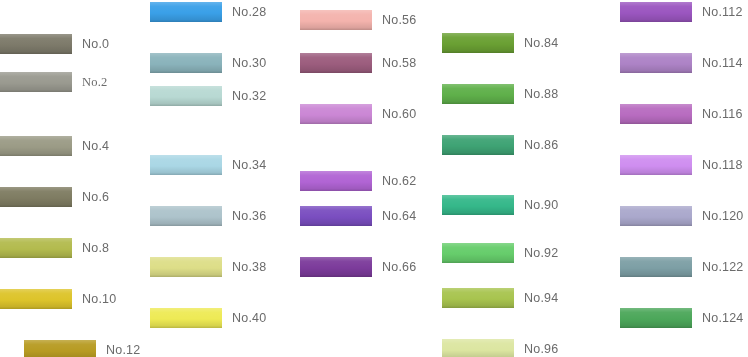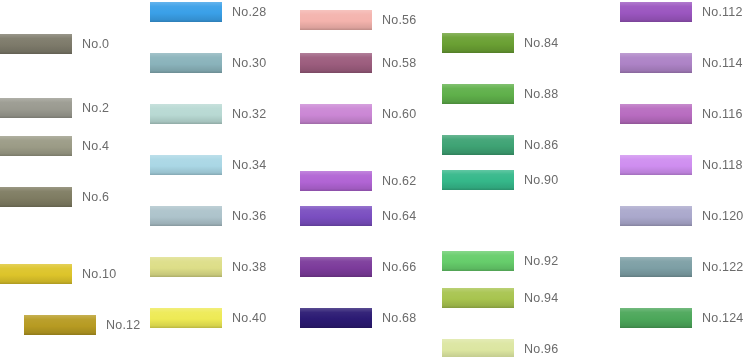--- a/index.html
+++ b/index.html
@@ -51,51 +51,55 @@
 </style>
 </head>
 <body>
 
 <div id="chart">
     <div class="column" style="left: 0px;">
       <div class="cell" style="top: 0px; margin-top: 32px;">
         <div class="swatch" title="Color Swatch Reference Chart" style="background: linear-gradient(rgba(255, 255, 255, 0.22) 0%, rgba(255, 255, 255, 0.05) 22%, rgba(0, 0, 0, 0) 55%, rgba(0, 0, 0, 0.1) 88%, rgba(0, 0, 0, 0.22) 100%), rgb(125, 122, 106);"></div>
         <div class="label">No.0</div>
       </div>
-      <div class="cell" style="top: 38px;">
+      <div class="cell" style="top: 12px; font-family: Liberation Serif, serif;">
         <div class="swatch" title="Color Swatch Reference Chart" style="background: linear-gradient(rgba(255, 255, 255, 0.22) 0%, rgba(255, 255, 255, 0.05) 22%, rgba(0, 0, 0, 0) 55%, rgba(0, 0, 0, 0.1) 88%, rgba(0, 0, 0, 0.22) 100%), rgb(154, 154, 144);"></div>
         <div class="label">No.2</div>
       </div>
       <div class="cell" style="top: 51px;">
         <div class="swatch" title="Color Swatch Reference Chart" style="background: linear-gradient(rgba(255, 255, 255, 0.22) 0%, rgba(255, 255, 255, 0.05) 22%, rgba(0, 0, 0, 0) 55%, rgba(0, 0, 0, 0.1) 88%, rgba(0, 0, 0, 0.22) 100%), rgb(155, 155, 134);"></div>
         <div class="label">No.4</div>
       </div>
       <div class="cell" style="top: 76.5px;">
         <div class="swatch" title="Color Swatch Reference Chart" style="background: linear-gradient(rgba(255, 255, 255, 0.22) 0%, rgba(255, 255, 255, 0.05) 22%, rgba(0, 0, 0, 0) 55%, rgba(0, 0, 0, 0.1) 88%, rgba(0, 0, 0, 0.22) 100%), rgb(127, 124, 98);"></div>
         <div class="label">No.6</div>
+      </div>
+      <div class="cell" style="top: 102px;">
+        <div class="swatch" title="Color Swatch Reference Chart" style="background: linear-gradient(rgba(255, 255, 255, 0.22) 0%, rgba(255, 255, 255, 0.05) 22%, rgba(0, 0, 0, 0) 55%, rgba(0, 0, 0, 0.1) 88%, rgba(0, 0, 0, 0.22) 100%), rgb(179, 187, 78);"></div>
+        <div class="label">No.8</div>
       </div>
       <div class="cell" style="top: 127.5px;">
         <div class="swatch" title="Color Swatch Reference Chart" style="background: linear-gradient(rgba(255, 255, 255, 0.22) 0%, rgba(255, 255, 255, 0.05) 22%, rgba(0, 0, 0, 0) 55%, rgba(0, 0, 0, 0.1) 88%, rgba(0, 0, 0, 0.22) 100%), rgb(221, 196, 42);"></div>
         <div class="label">No.10</div>
       </div>
       <div class="cell" style="top: 153px; margin-left: 24px;">
         <div class="swatch" title="Color Swatch Reference Chart" style="background: linear-gradient(rgba(255, 255, 255, 0.22) 0%, rgba(255, 255, 255, 0.05) 22%, rgba(0, 0, 0, 0) 55%, rgba(0, 0, 0, 0.1) 88%, rgba(0, 0, 0, 0.22) 100%), rgb(183, 155, 34);"></div>
         <div class="label">No.12</div>
       </div>
     </div>
     <div class="column" style="left: 150px;">
       <div class="cell" style="top: 0px;">
         <div class="swatch" title="Color Swatch Reference Chart" style="background: linear-gradient(rgba(255, 255, 255, 0.22) 0%, rgba(255, 255, 255, 0.05) 22%, rgba(0, 0, 0, 0) 55%, rgba(0, 0, 0, 0.1) 88%, rgba(0, 0, 0, 0.22) 100%), rgb(58, 160, 232);"></div>
         <div class="label">No.28</div>
       </div>
       <div class="cell" style="top: 25.5px;">
         <div class="swatch" title="Color Swatch Reference Chart" style="background: linear-gradient(rgba(255, 255, 255, 0.22) 0%, rgba(255, 255, 255, 0.05) 22%, rgba(0, 0, 0, 0) 55%, rgba(0, 0, 0, 0.1) 88%, rgba(0, 0, 0, 0.22) 100%), rgb(138, 179, 187);"></div>
         <div class="label">No.30</div>
       </div>
-      <div class="cell" style="top: 51px;">
+      <div class="cell" style="top: 33px;">
         <div class="swatch" title="Color Swatch Reference Chart" style="background: linear-gradient(rgba(255, 255, 255, 0.22) 0%, rgba(255, 255, 255, 0.05) 22%, rgba(0, 0, 0, 0) 55%, rgba(0, 0, 0, 0.1) 88%, rgba(0, 0, 0, 0.22) 100%), rgb(184, 217, 211);"></div>
         <div class="label">No.32</div>
       </div>
       <div class="cell" style="top: 76.5px;">
         <div class="swatch" title="Color Swatch Reference Chart" style="background: linear-gradient(rgba(255, 255, 255, 0.22) 0%, rgba(255, 255, 255, 0.05) 22%, rgba(0, 0, 0, 0) 55%, rgba(0, 0, 0, 0.1) 88%, rgba(0, 0, 0, 0.22) 100%), rgb(170, 215, 229);"></div>
         <div class="label">No.34</div>
       </div>
       <div class="cell" style="top: 102px;">
         <div class="swatch" title="Color Swatch Reference Chart" style="background: linear-gradient(rgba(255, 255, 255, 0.22) 0%, rgba(255, 255, 255, 0.05) 22%, rgba(0, 0, 0, 0) 55%, rgba(0, 0, 0, 0.1) 88%, rgba(0, 0, 0, 0.22) 100%), rgb(173, 195, 203);"></div>
         <div class="label">No.36</div>
@@ -127,43 +131,39 @@
         <div class="label">No.62</div>
       </div>
       <div class="cell" style="top: 102px;">
         <div class="swatch" title="Color Swatch Reference Chart" style="background: linear-gradient(rgba(255, 255, 255, 0.22) 0%, rgba(255, 255, 255, 0.05) 22%, rgba(0, 0, 0, 0) 55%, rgba(0, 0, 0, 0.1) 88%, rgba(0, 0, 0, 0.22) 100%), rgb(122, 78, 192);"></div>
         <div class="label">No.64</div>
       </div>
       <div class="cell" style="top: 127.5px;">
         <div class="swatch" title="Color Swatch Reference Chart" style="background: linear-gradient(rgba(255, 255, 255, 0.22) 0%, rgba(255, 255, 255, 0.05) 22%, rgba(0, 0, 0, 0) 55%, rgba(0, 0, 0, 0.1) 88%, rgba(0, 0, 0, 0.22) 100%), rgb(124, 59, 155);"></div>
         <div class="label">No.66</div>
       </div>
-      <div class="cell" style="top: 153px;">
-        <div class="swatch" title="Color Swatch Reference Chart" style="background: linear-gradient(rgba(255, 255, 255, 0.22) 0%, rgba(255, 255, 255, 0.05) 22%, rgba(0, 0, 0, 0) 55%, rgba(0, 0, 0, 0.1) 88%, rgba(0, 0, 0, 0.22) 100%), rgb(43, 26, 115);"></div>
-        <div class="label">No.68</div>
-      </div>
     </div>
     <div class="column" style="left: 442px; margin-top: 31px;">
       <div class="cell" style="top: 0px;">
         <div class="swatch" title="Color Swatch Reference Chart" style="background: linear-gradient(rgba(255, 255, 255, 0.22) 0%, rgba(255, 255, 255, 0.05) 22%, rgba(0, 0, 0, 0) 55%, rgba(0, 0, 0, 0.1) 88%, rgba(0, 0, 0, 0.22) 100%), rgb(106, 160, 51);"></div>
         <div class="label">No.84</div>
       </div>
       <div class="cell" style="top: 25.5px;">
         <div class="swatch" title="Color Swatch Reference Chart" style="background: linear-gradient(rgba(255, 255, 255, 0.22) 0%, rgba(255, 255, 255, 0.05) 22%, rgba(0, 0, 0, 0) 55%, rgba(0, 0, 0, 0.1) 88%, rgba(0, 0, 0, 0.22) 100%), rgb(95, 176, 74);"></div>
         <div class="label">No.88</div>
       </div>
       <div class="cell" style="top: 51px;">
         <div class="swatch" title="Color Swatch Reference Chart" style="background: linear-gradient(rgba(255, 255, 255, 0.22) 0%, rgba(255, 255, 255, 0.05) 22%, rgba(0, 0, 0, 0) 55%, rgba(0, 0, 0, 0.1) 88%, rgba(0, 0, 0, 0.22) 100%), rgb(62, 163, 116);"></div>
         <div class="label">No.86</div>
       </div>
-      <div class="cell" style="top: 60px;">
+      <div class="cell" style="top: 85px;">
         <div class="swatch" title="Color Swatch Reference Chart" style="background: linear-gradient(rgba(255, 255, 255, 0.22) 0%, rgba(255, 255, 255, 0.05) 22%, rgba(0, 0, 0, 0) 55%, rgba(0, 0, 0, 0.1) 88%, rgba(0, 0, 0, 0.22) 100%), rgb(53, 184, 138);"></div>
         <div class="label">No.90</div>
       </div>
-      <div class="cell" style="top: 116px;">
+      <div class="cell" style="top: 108px;">
         <div class="swatch" title="Color Swatch Reference Chart" style="background: linear-gradient(rgba(255, 255, 255, 0.22) 0%, rgba(255, 255, 255, 0.05) 22%, rgba(0, 0, 0, 0) 55%, rgba(0, 0, 0, 0.1) 88%, rgba(0, 0, 0, 0.22) 100%), rgb(102, 205, 107);"></div>
         <div class="label">No.92</div>
       </div>
       <div class="cell" style="top: 127.5px;">
         <div class="swatch" title="Color Swatch Reference Chart" style="background: linear-gradient(rgba(255, 255, 255, 0.22) 0%, rgba(255, 255, 255, 0.05) 22%, rgba(0, 0, 0, 0) 55%, rgba(0, 0, 0, 0.1) 88%, rgba(0, 0, 0, 0.22) 100%), rgb(168, 196, 79);"></div>
         <div class="label">No.94</div>
       </div>
       <div class="cell" style="top: 153px;">
         <div class="swatch" title="Color Swatch Reference Chart" style="background: linear-gradient(rgba(255, 255, 255, 0.22) 0%, rgba(255, 255, 255, 0.05) 22%, rgba(0, 0, 0, 0) 55%, rgba(0, 0, 0, 0.1) 88%, rgba(0, 0, 0, 0.22) 100%), rgb(220, 230, 161);"></div>
         <div class="label">No.96</div>

